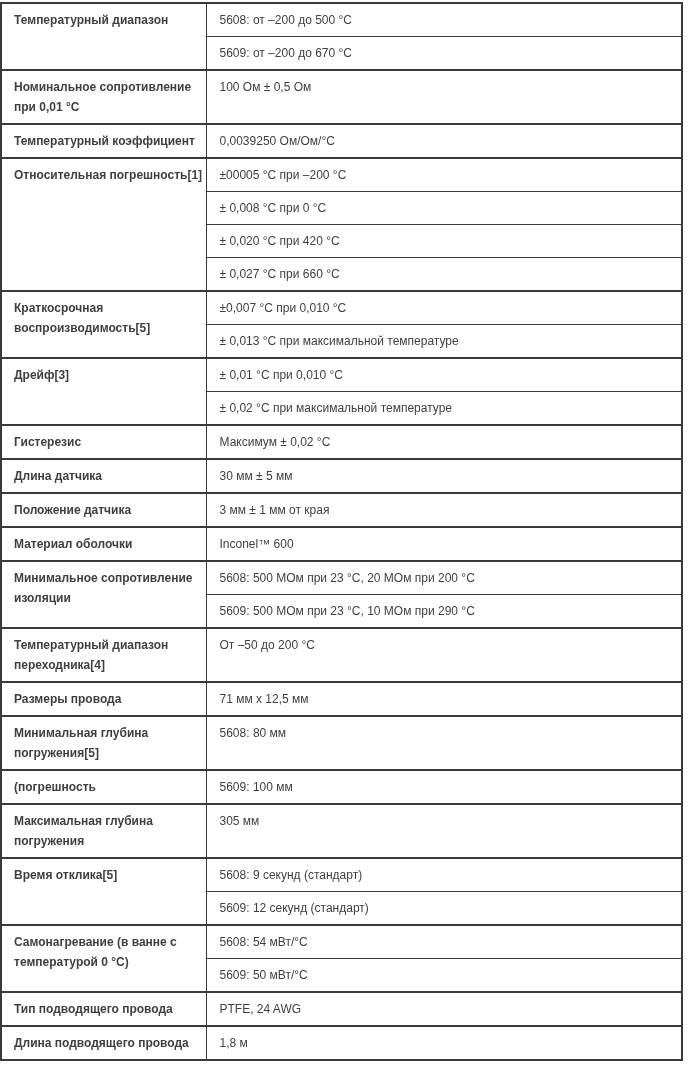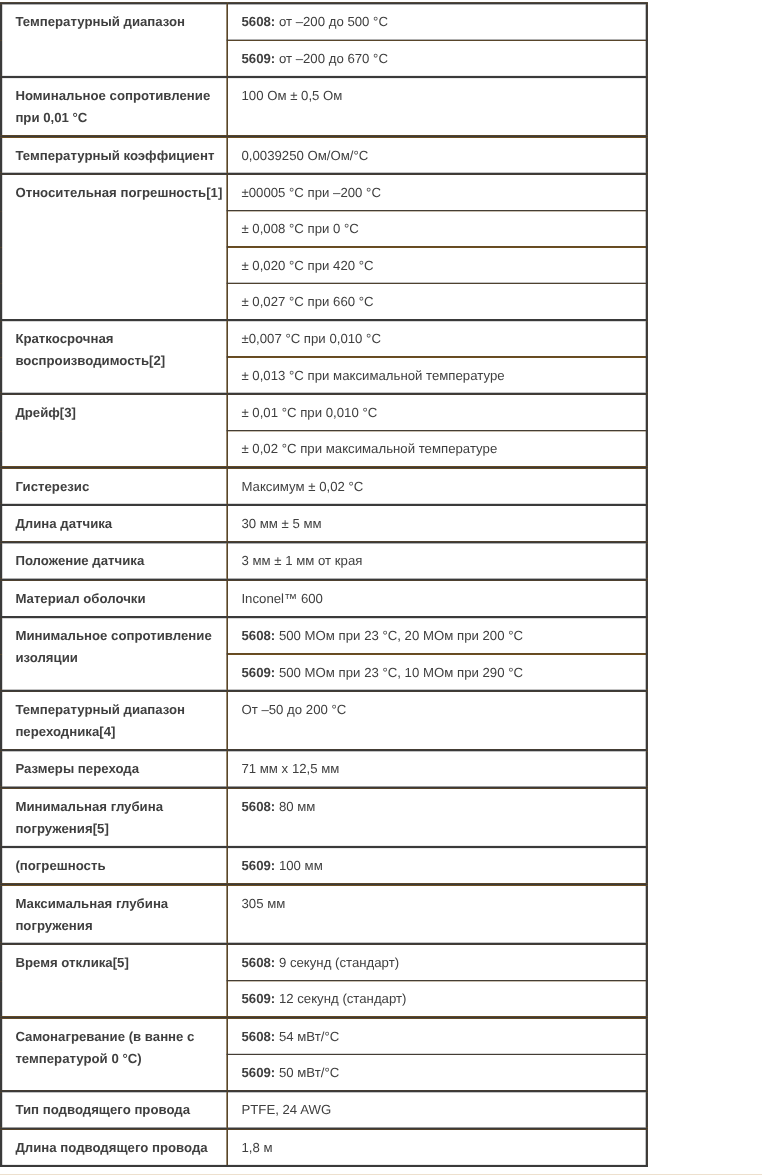--- a/index.html
+++ b/index.html
@@ -7,46 +7,46 @@
     padding: 0;
     background: #ffffff;
   }
   .page {
     width: 693px;
     padding-top: 2px;
     box-sizing: border-box;
   }
   table.spec {
     border-collapse: collapse;
-    width: 589px;
+    width: 683px;
     table-layout: fixed;
     border: 2px solid #3a3a3a;
     font-family: "Liberation Sans", sans-serif;
     font-size: 12px;
     line-height: 20px;
     color: #3f3f3f;
-    background: #a16207;
+    background: #0f766e;
   }
   col.c1 { width: 205px; }
   td {
     border: 1px solid #3a3a3a;
     vertical-align: top;
     background: #ffffff;
     overflow: hidden;
   }
   td.label {
     font-weight: 700;
     padding: 6px 3px 6px 12px;
     white-space: pre-line;
   }
   td.value {
     padding: 6px 10px 6px 13px;
   }
   tr.gs td { border-top-width: 2px; }
-  .pfx { font-weight: 700; }
+  .pfx { font-weight: 400; }
 </style>
 </head>
 <body>
 
 <div class="page">
   <table class="spec">
     <colgroup>
         <col class="c1">
         <col class="c2">
       </colgroup>
@@ -80,21 +80,21 @@
       </tr>
       <tr>
         <td class="value"><span>± 0,020 °C при 420 °C</span></td>
       </tr>
       <tr>
         <td class="value"><span>± 0,027 °C при 660 °C</span></td>
       </tr>
 
       <tr class="gs">
         <td class="label" rowspan="2">Краткосрочная
-воспроизводимость[2]</td>
+воспроизводимость[5]</td>
         <td class="value"><span>±0,007 °C при 0,010 °C</span></td>
       </tr>
       <tr>
         <td class="value"><span>± 0,013 °C при максимальной температуре</span></td>
       </tr>
 
       <tr class="gs">
         <td class="label" rowspan="2">Дрейф[3]</td>
         <td class="value"><span>± 0,01 °C при 0,010 °C</span></td>
       </tr>
@@ -131,21 +131,21 @@
         <td class="value"><span class="pfx">5609:</span> <span>500 МОм при 23 °C, 10 МОм при 290 °C</span></td>
       </tr>
 
       <tr class="gs">
         <td class="label">Температурный диапазон
 переходника[4]</td>
         <td class="value"><span>От –50 до 200 °C</span></td>
       </tr>
 
       <tr class="gs">
-        <td class="label">Размеры перехода</td>
+        <td class="label">Размеры провода</td>
         <td class="value"><span>71 мм x 12,5 мм</span></td>
       </tr>
 
       <tr class="gs">
         <td class="label">Минимальная глубина
 погружения[5]</td>
         <td class="value"><span class="pfx">5608:</span> <span>80 мм</span></td>
       </tr>
 
       <tr class="gs">

